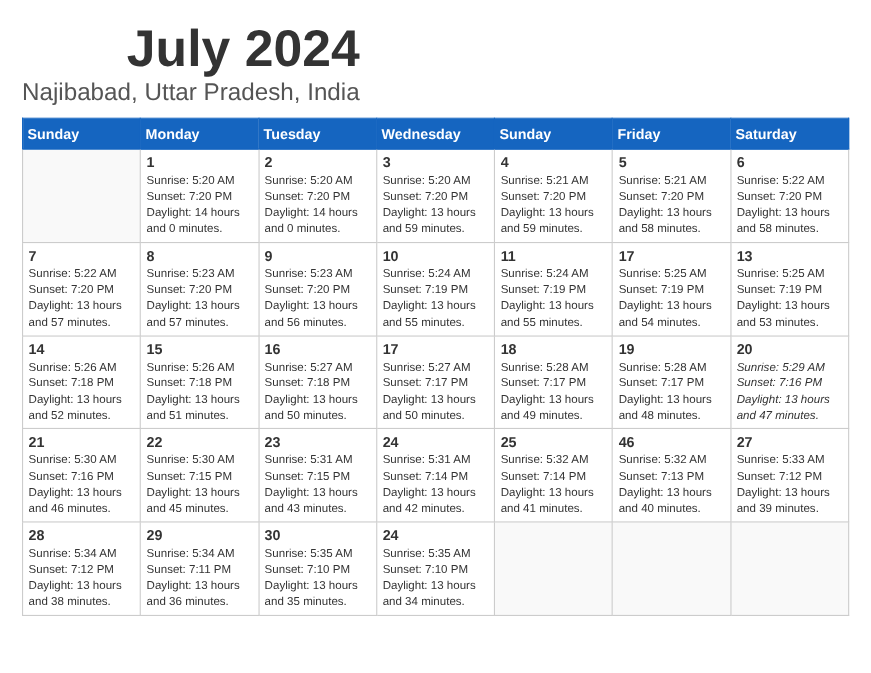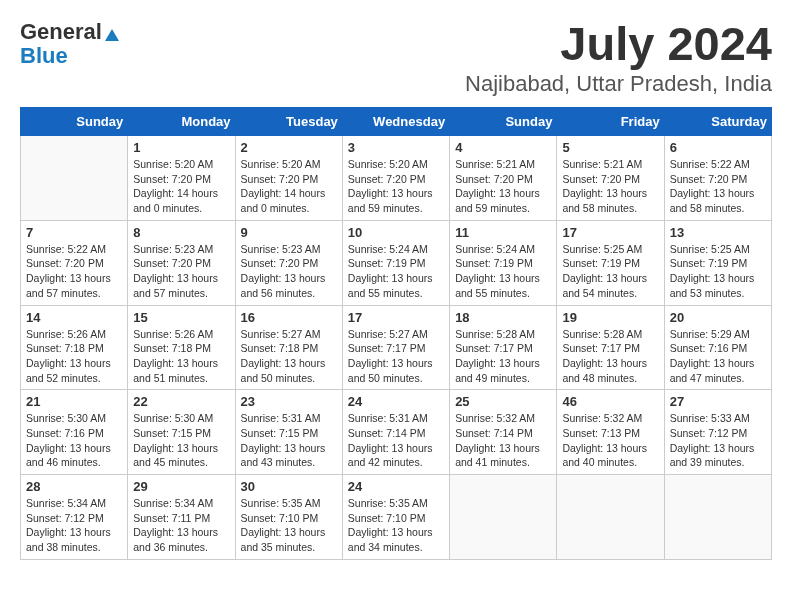--- a/index.html
+++ b/index.html
@@ -37,21 +37,21 @@
     }
     .calendar {
       width: 100%;
       border-collapse: collapse;
       font-size: 11px;
     }
     .calendar thead th {
       background-color: #1565c0;
       color: #fff;
       padding: 6px 4px;
-      text-align: right;
+      text-align: left;
       font-size: 13px;
       font-weight: bold;
       border: 1px solid #1565c0;
     }
     .calendar tbody td {
       border: 1px solid #ccc;
       vertical-align: top;
       padding: 4px 5px;
       width: 107px;
       min-height: 80px;
@@ -70,28 +70,20 @@
       line-height: 1.4;
     }
     .empty-cell {
       background: #f9f9f9;
     }
   </style>
 </head>
 <body>
 
 <div class="header-area">
-  <div class="logo">
-    <div>
-      <span style="font-size:22px;font-weight:bold;color:#333;">General</span><span style="display:inline-block;width:0;height:0;border-left:7px solid transparent;border-right:7px solid transparent;border-bottom:12px solid #1a7cc1;margin-left:3px;vertical-align:middle;"></span>
-    </div>
-    <div>
-      <span style="font-size:22px;font-weight:bold;color:#1a7cc1;">Blue</span>
-    </div>
-  </div>
   <div class="title-area">
     <div class="month-title">July 2024</div>
     <div class="location-title">Najibabad, Uttar Pradesh, India</div>
   </div>
 </div>
 
 <table class="calendar">
   <thead>
     <tr>
       <th>Sunday</th>
@@ -238,21 +230,21 @@
         </td>
         <td>
           <span class="day-number">19</span>
           <div class="day-info" style="white-space: pre-line;">Sunrise: 5:28 AM
 Sunset: 7:17 PM
 Daylight: 13 hours
 and 48 minutes.</div>
         </td>
         <td>
           <span class="day-number">20</span>
-          <div class="day-info" style="white-space: pre-line;">Sunrise: 5:29 AM
+          <div class="day-info" style="white-space: pre-line; font-style: italic;">Sunrise: 5:29 AM
 Sunset: 7:16 PM
 Daylight: 13 hours
 and 47 minutes.</div>
         </td>
       </tr>
       <tr>
         <td>
           <span class="day-number">21</span>
           <div class="day-info" style="white-space: pre-line;">Sunrise: 5:30 AM
 Sunset: 7:16 PM

